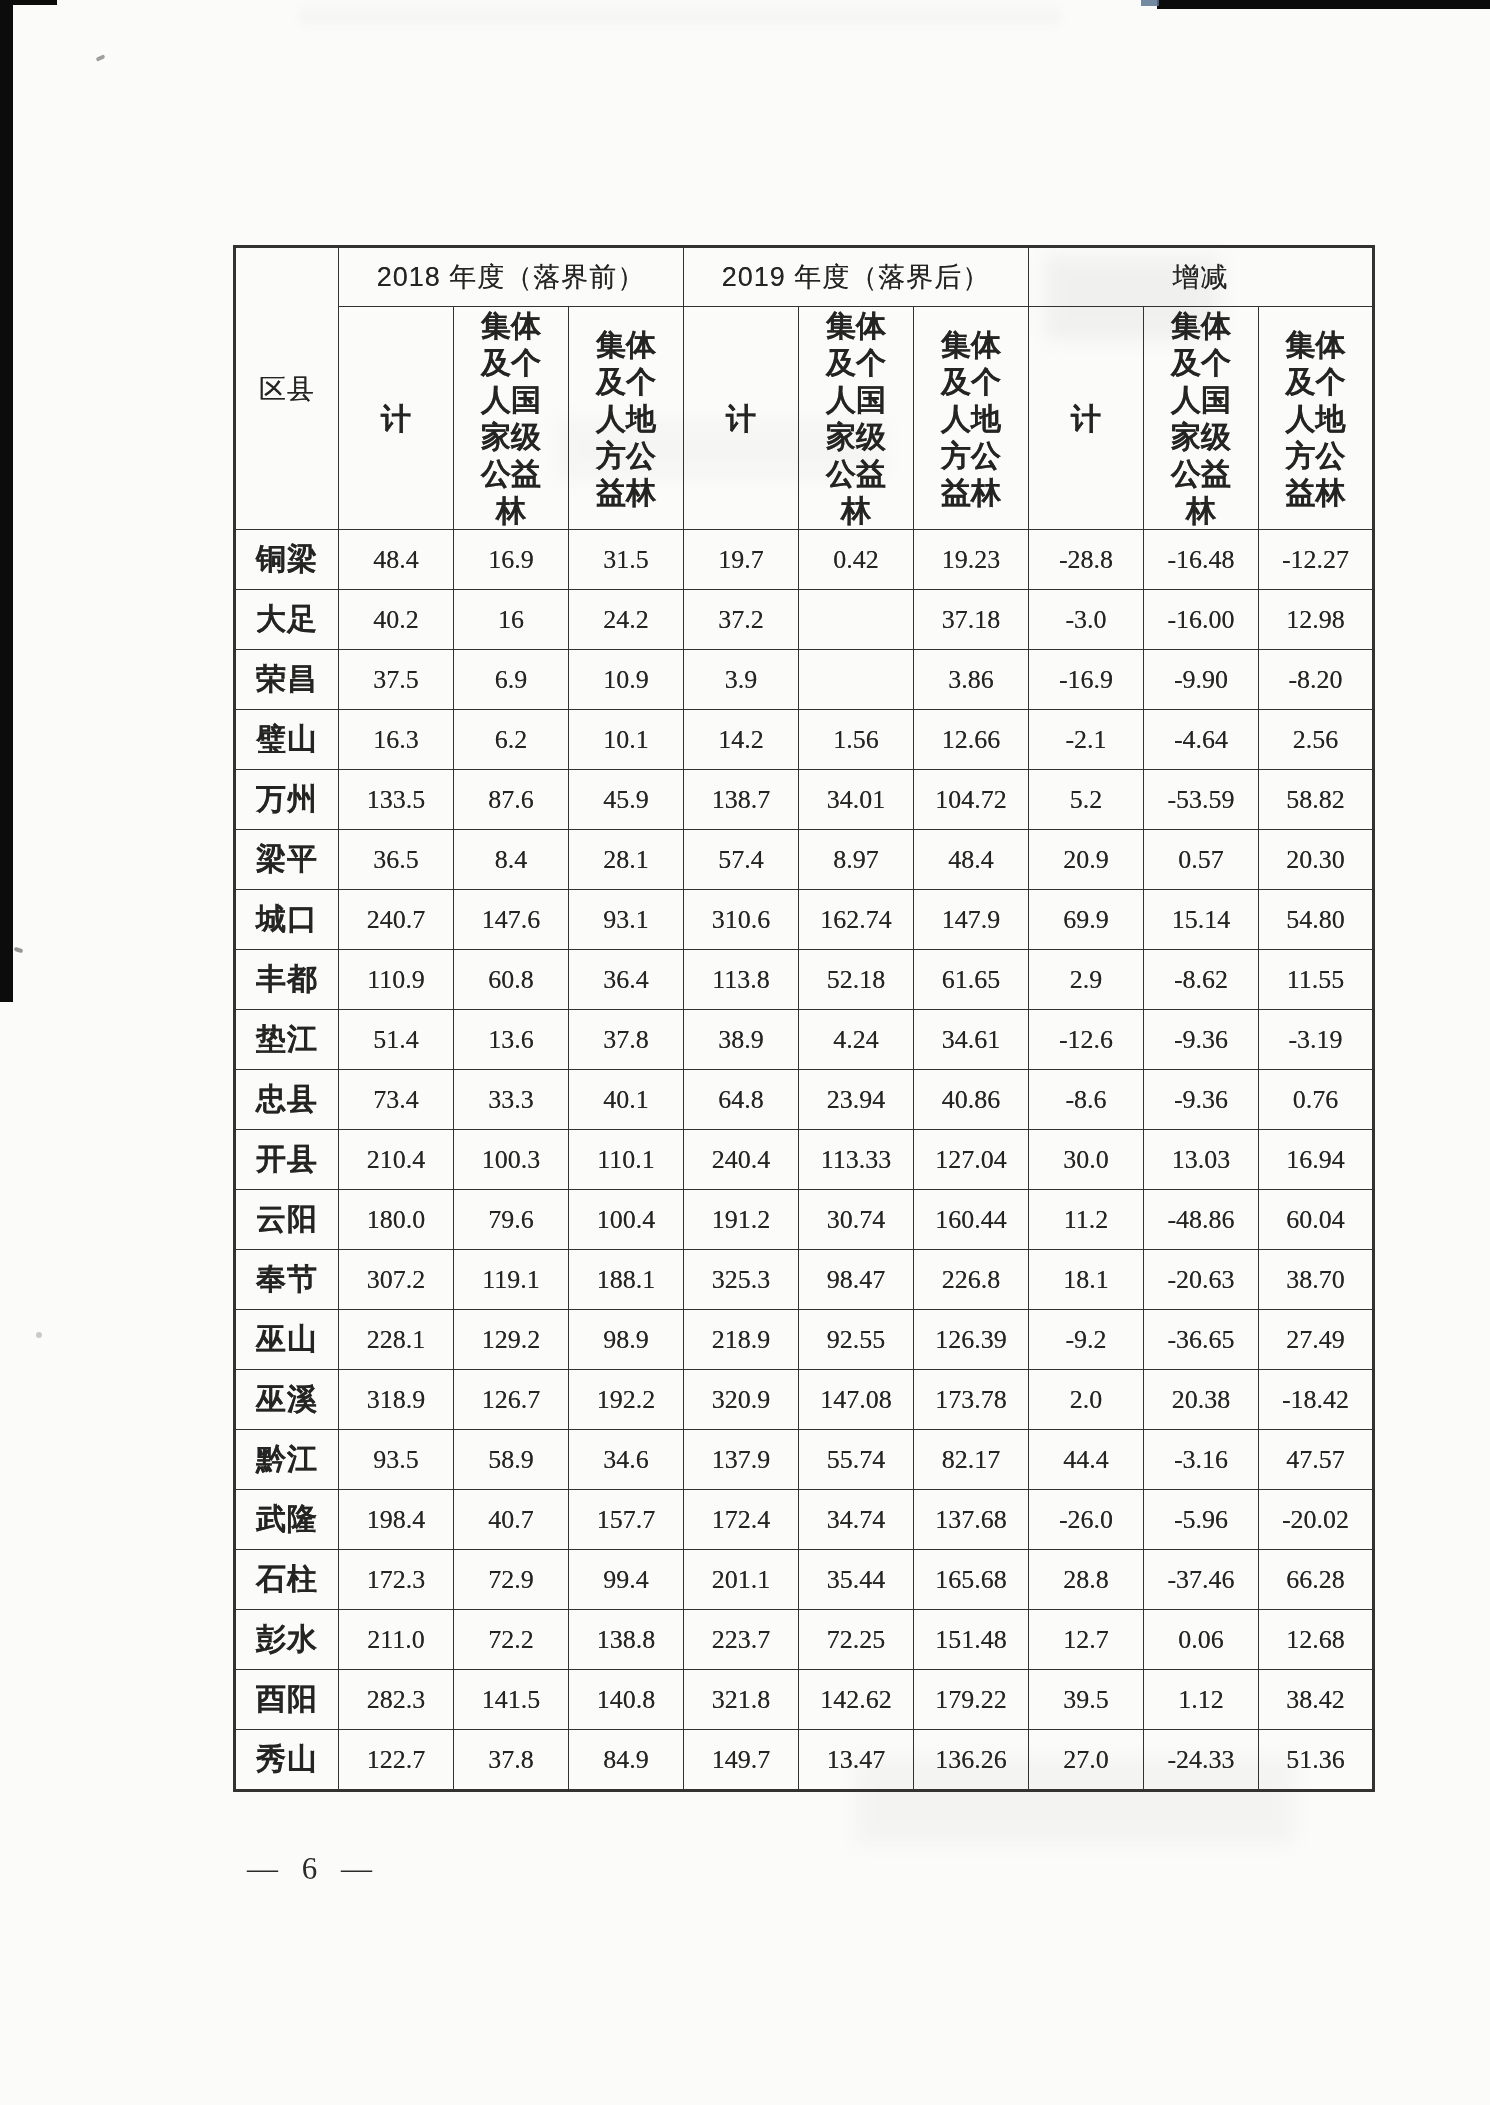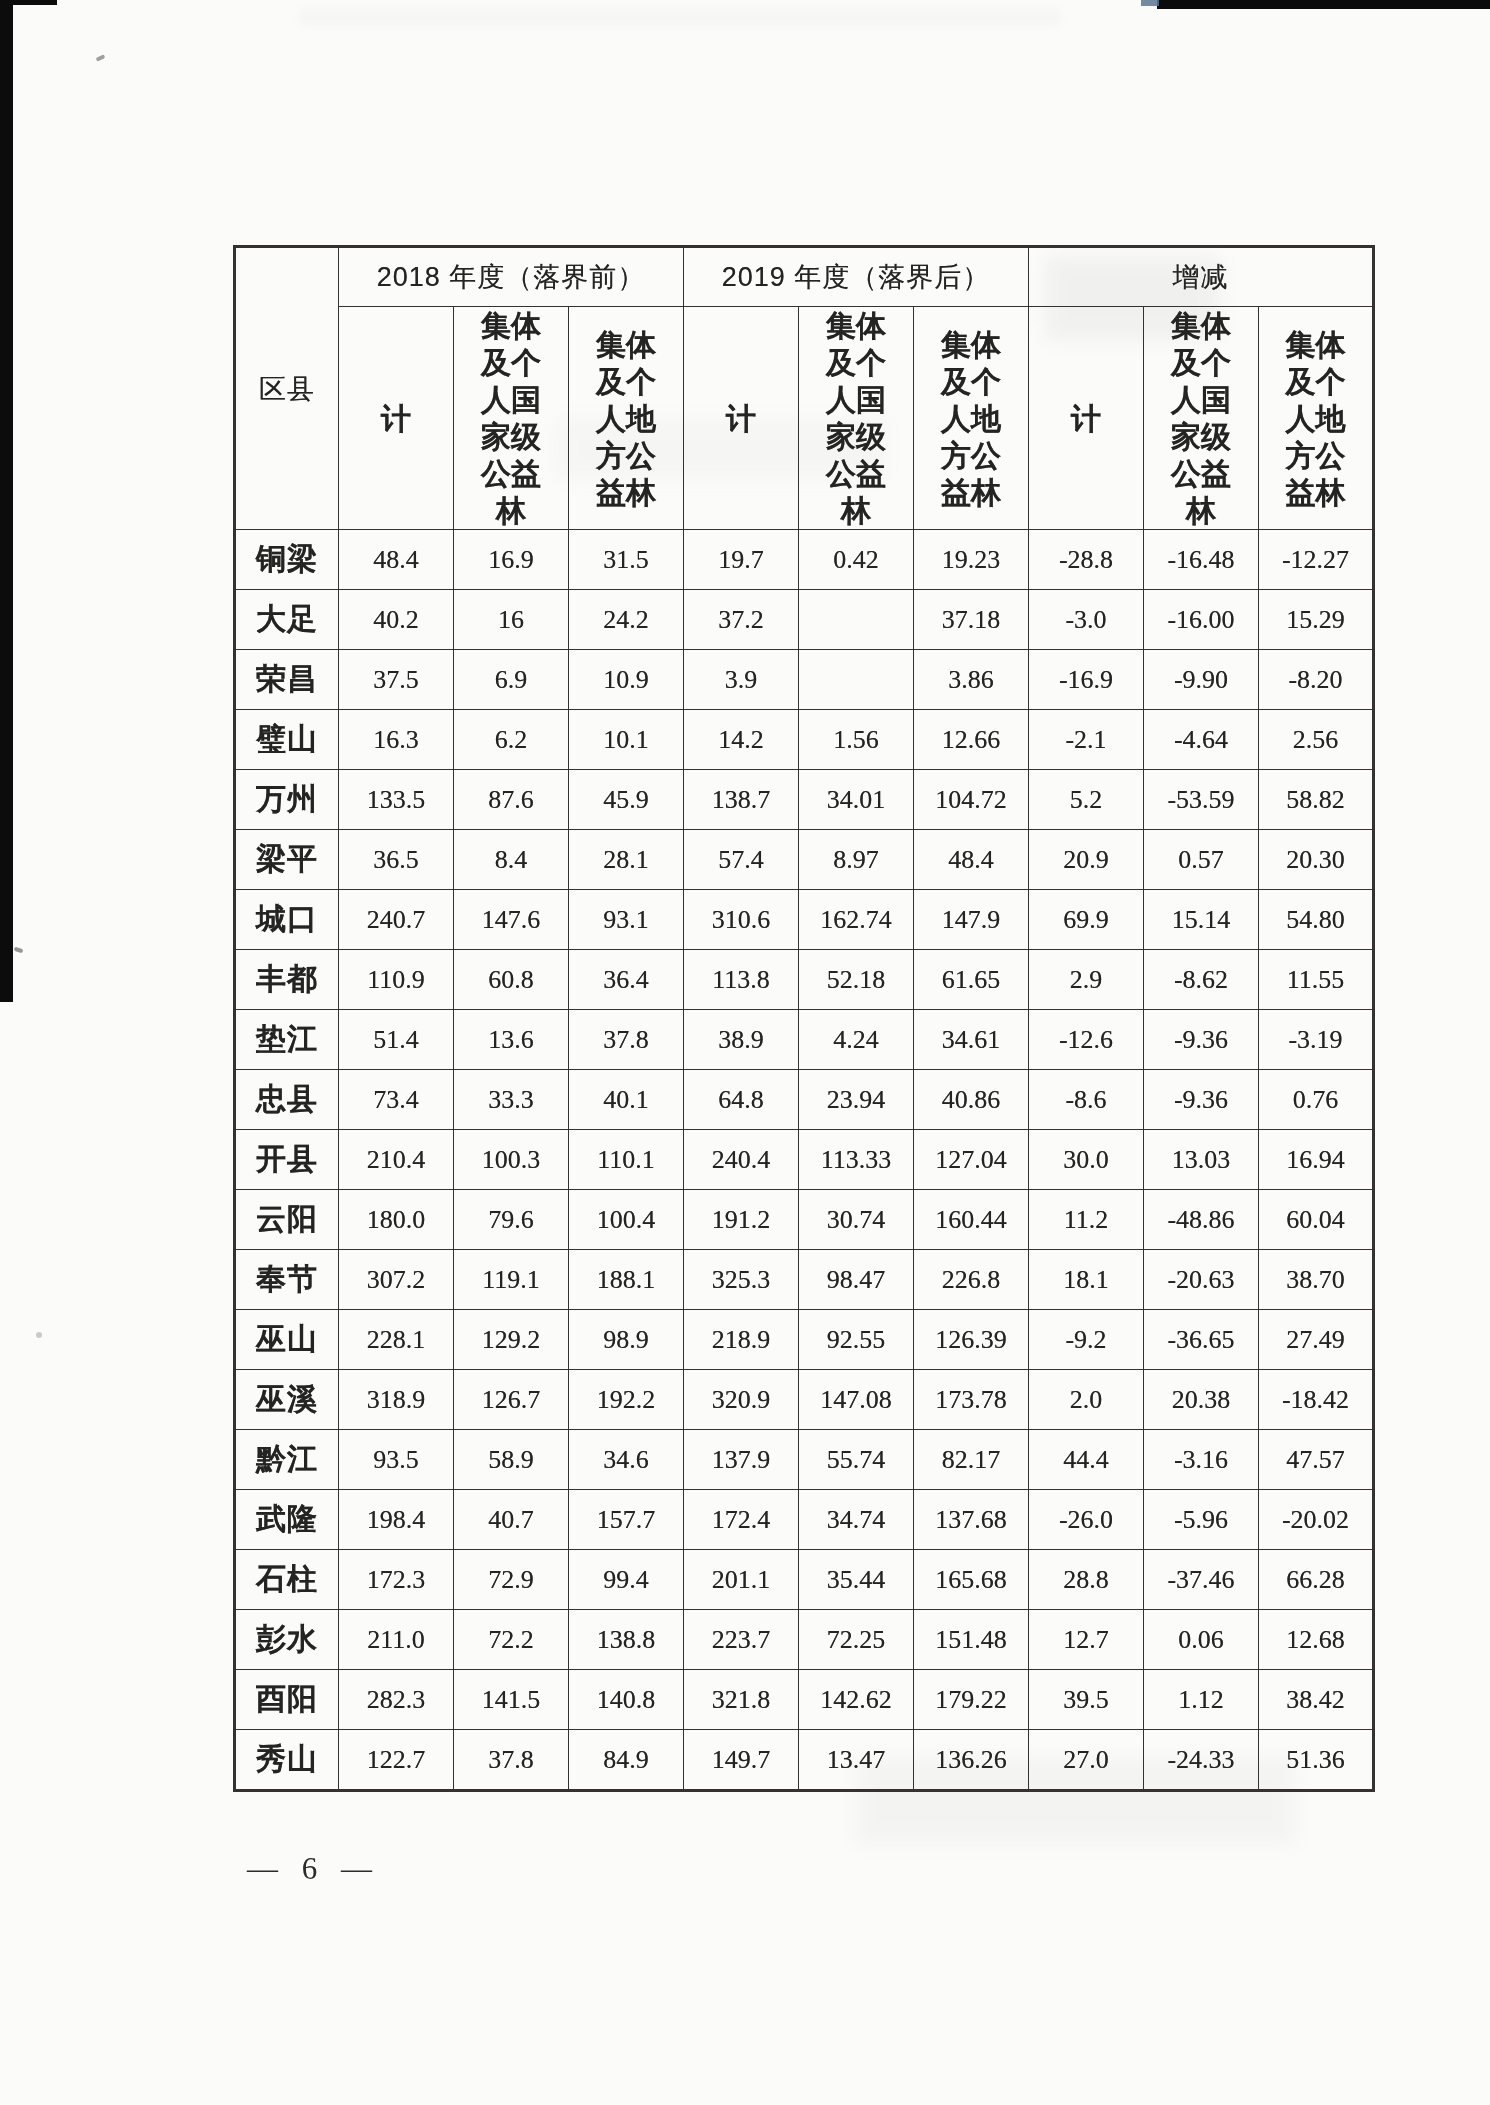--- a/index.html
+++ b/index.html
@@ -136,21 +136,21 @@
       <tr>
     <td class="rowname">大足</td>
     <td>40.2</td>
     <td>16</td>
     <td>24.2</td>
     <td>37.2</td>
     <td></td>
     <td>37.18</td>
     <td>-3.0</td>
     <td>-16.00</td>
-    <td>15.29</td>
+    <td>12.98</td>
   </tr>
       <tr>
     <td class="rowname">荣昌</td>
     <td>37.5</td>
     <td>6.9</td>
     <td>10.9</td>
     <td>3.9</td>
     <td></td>
     <td>3.86</td>
     <td>-16.9</td>

